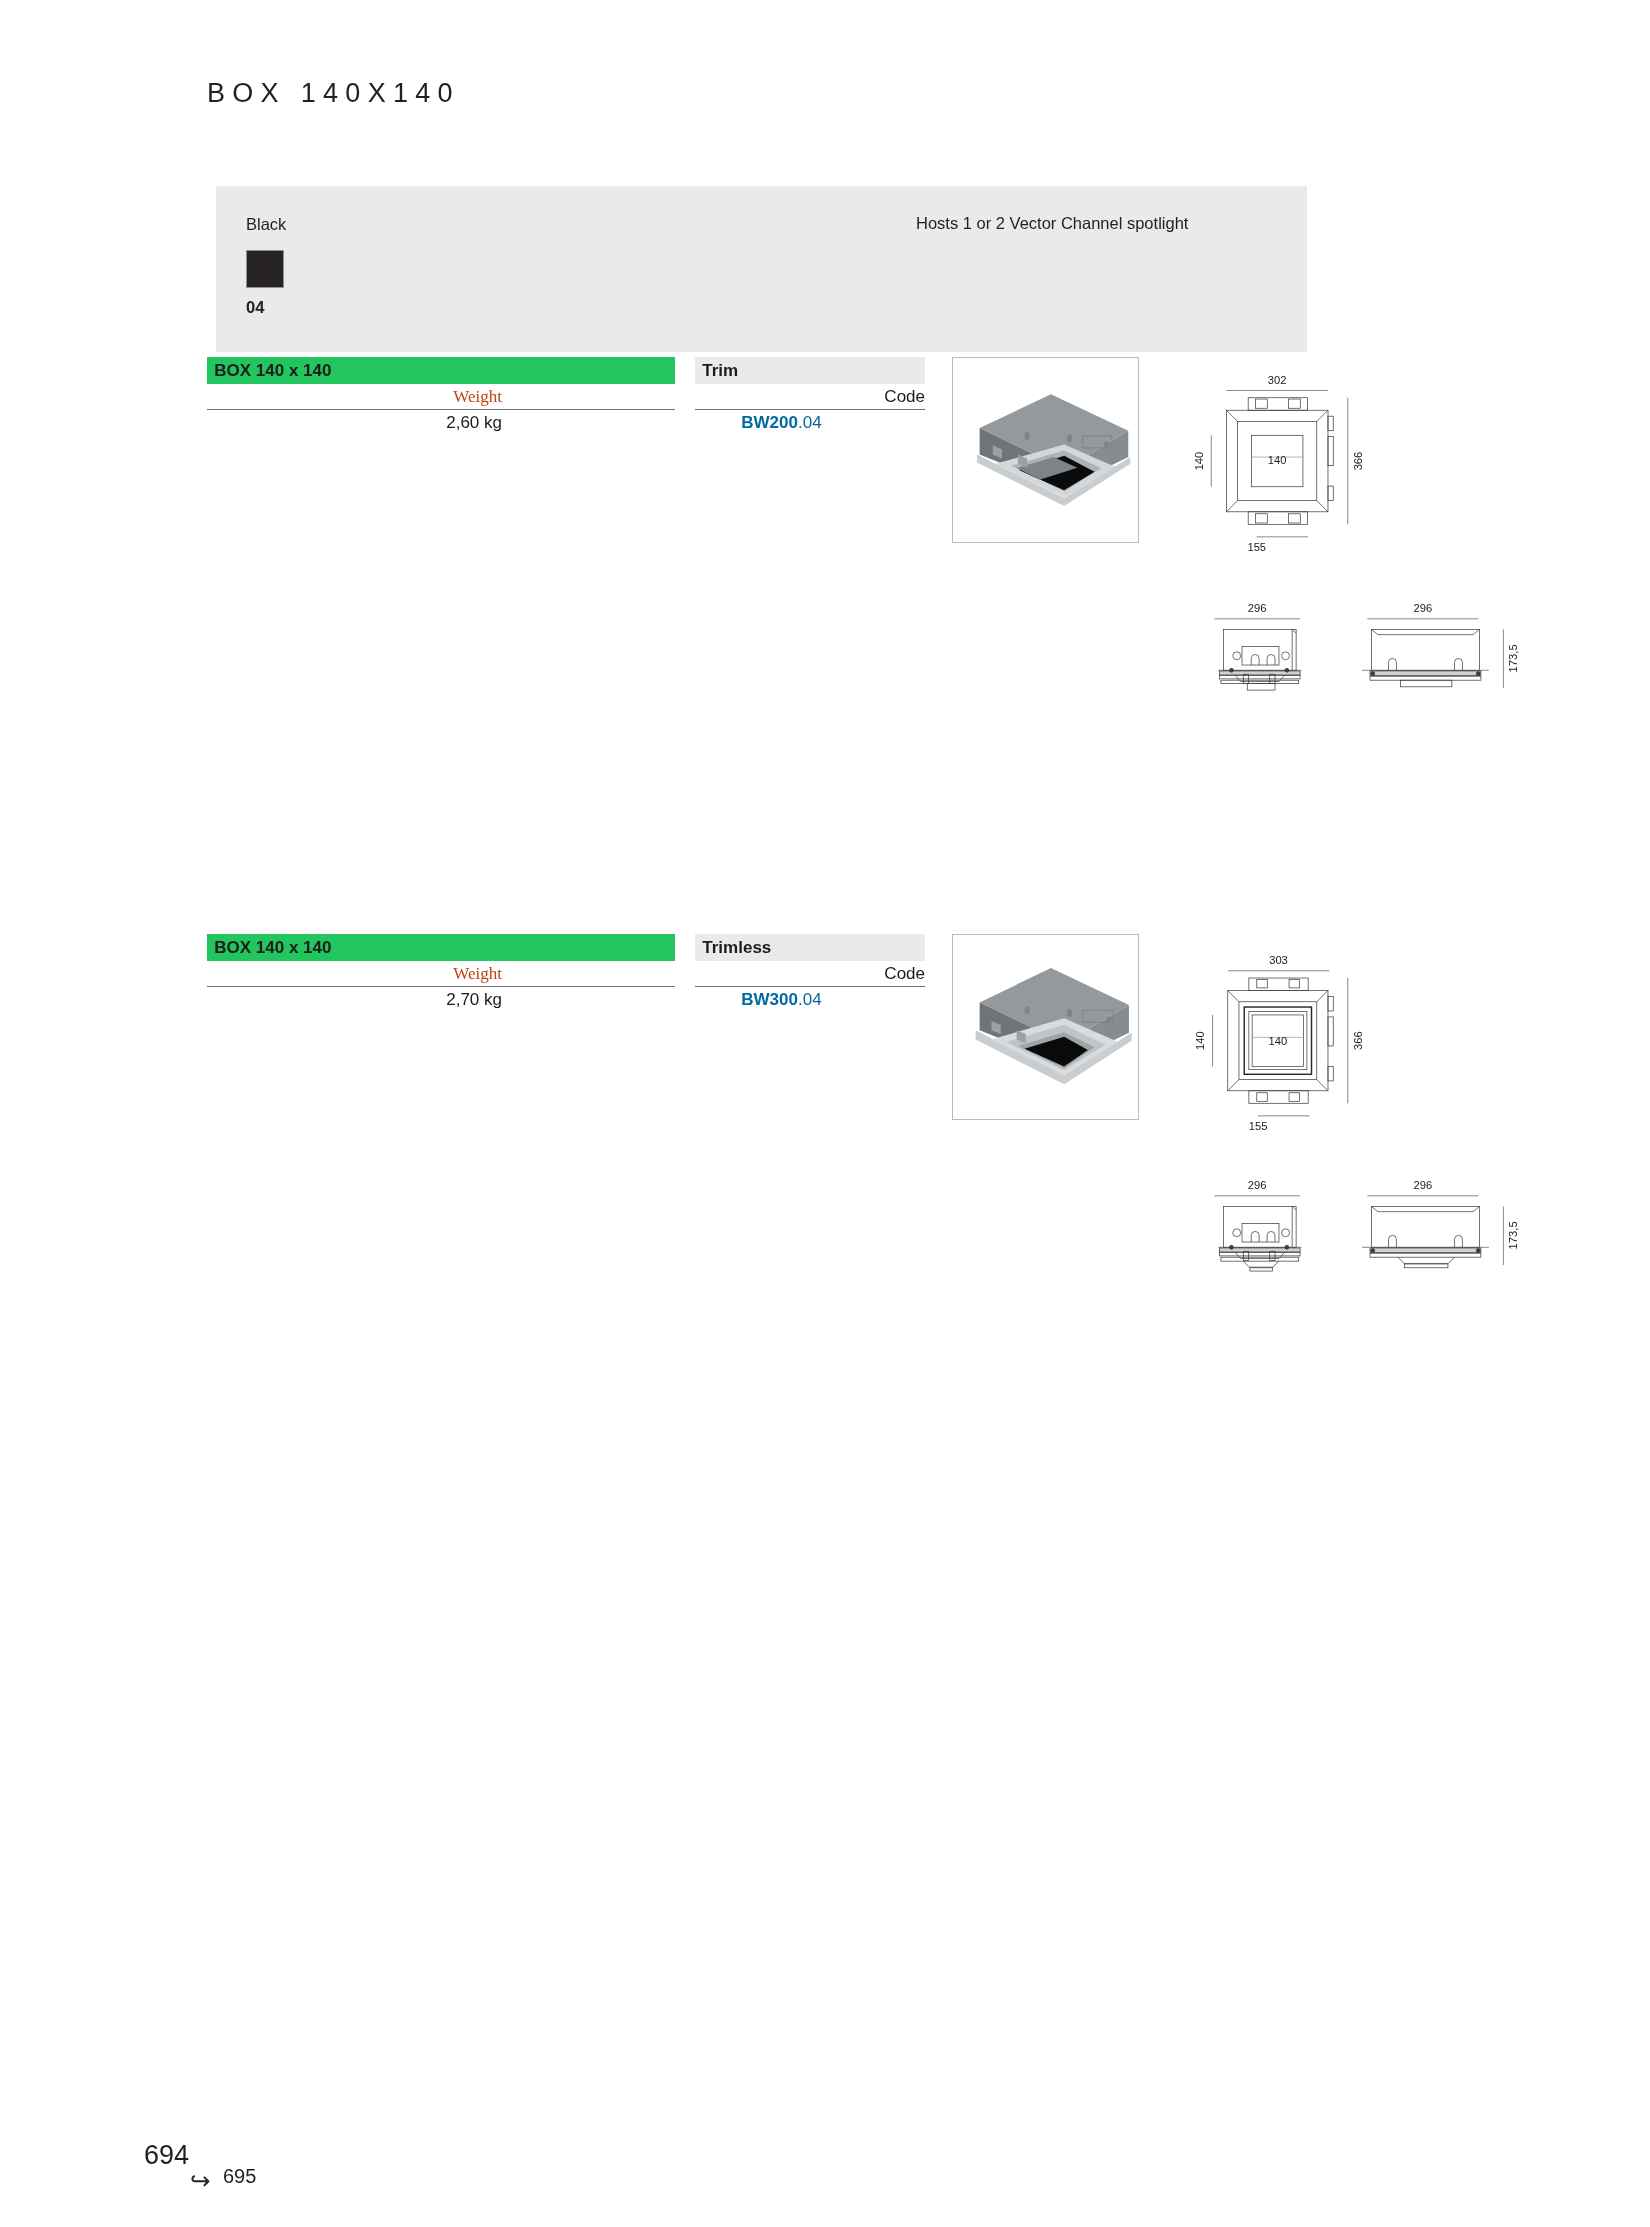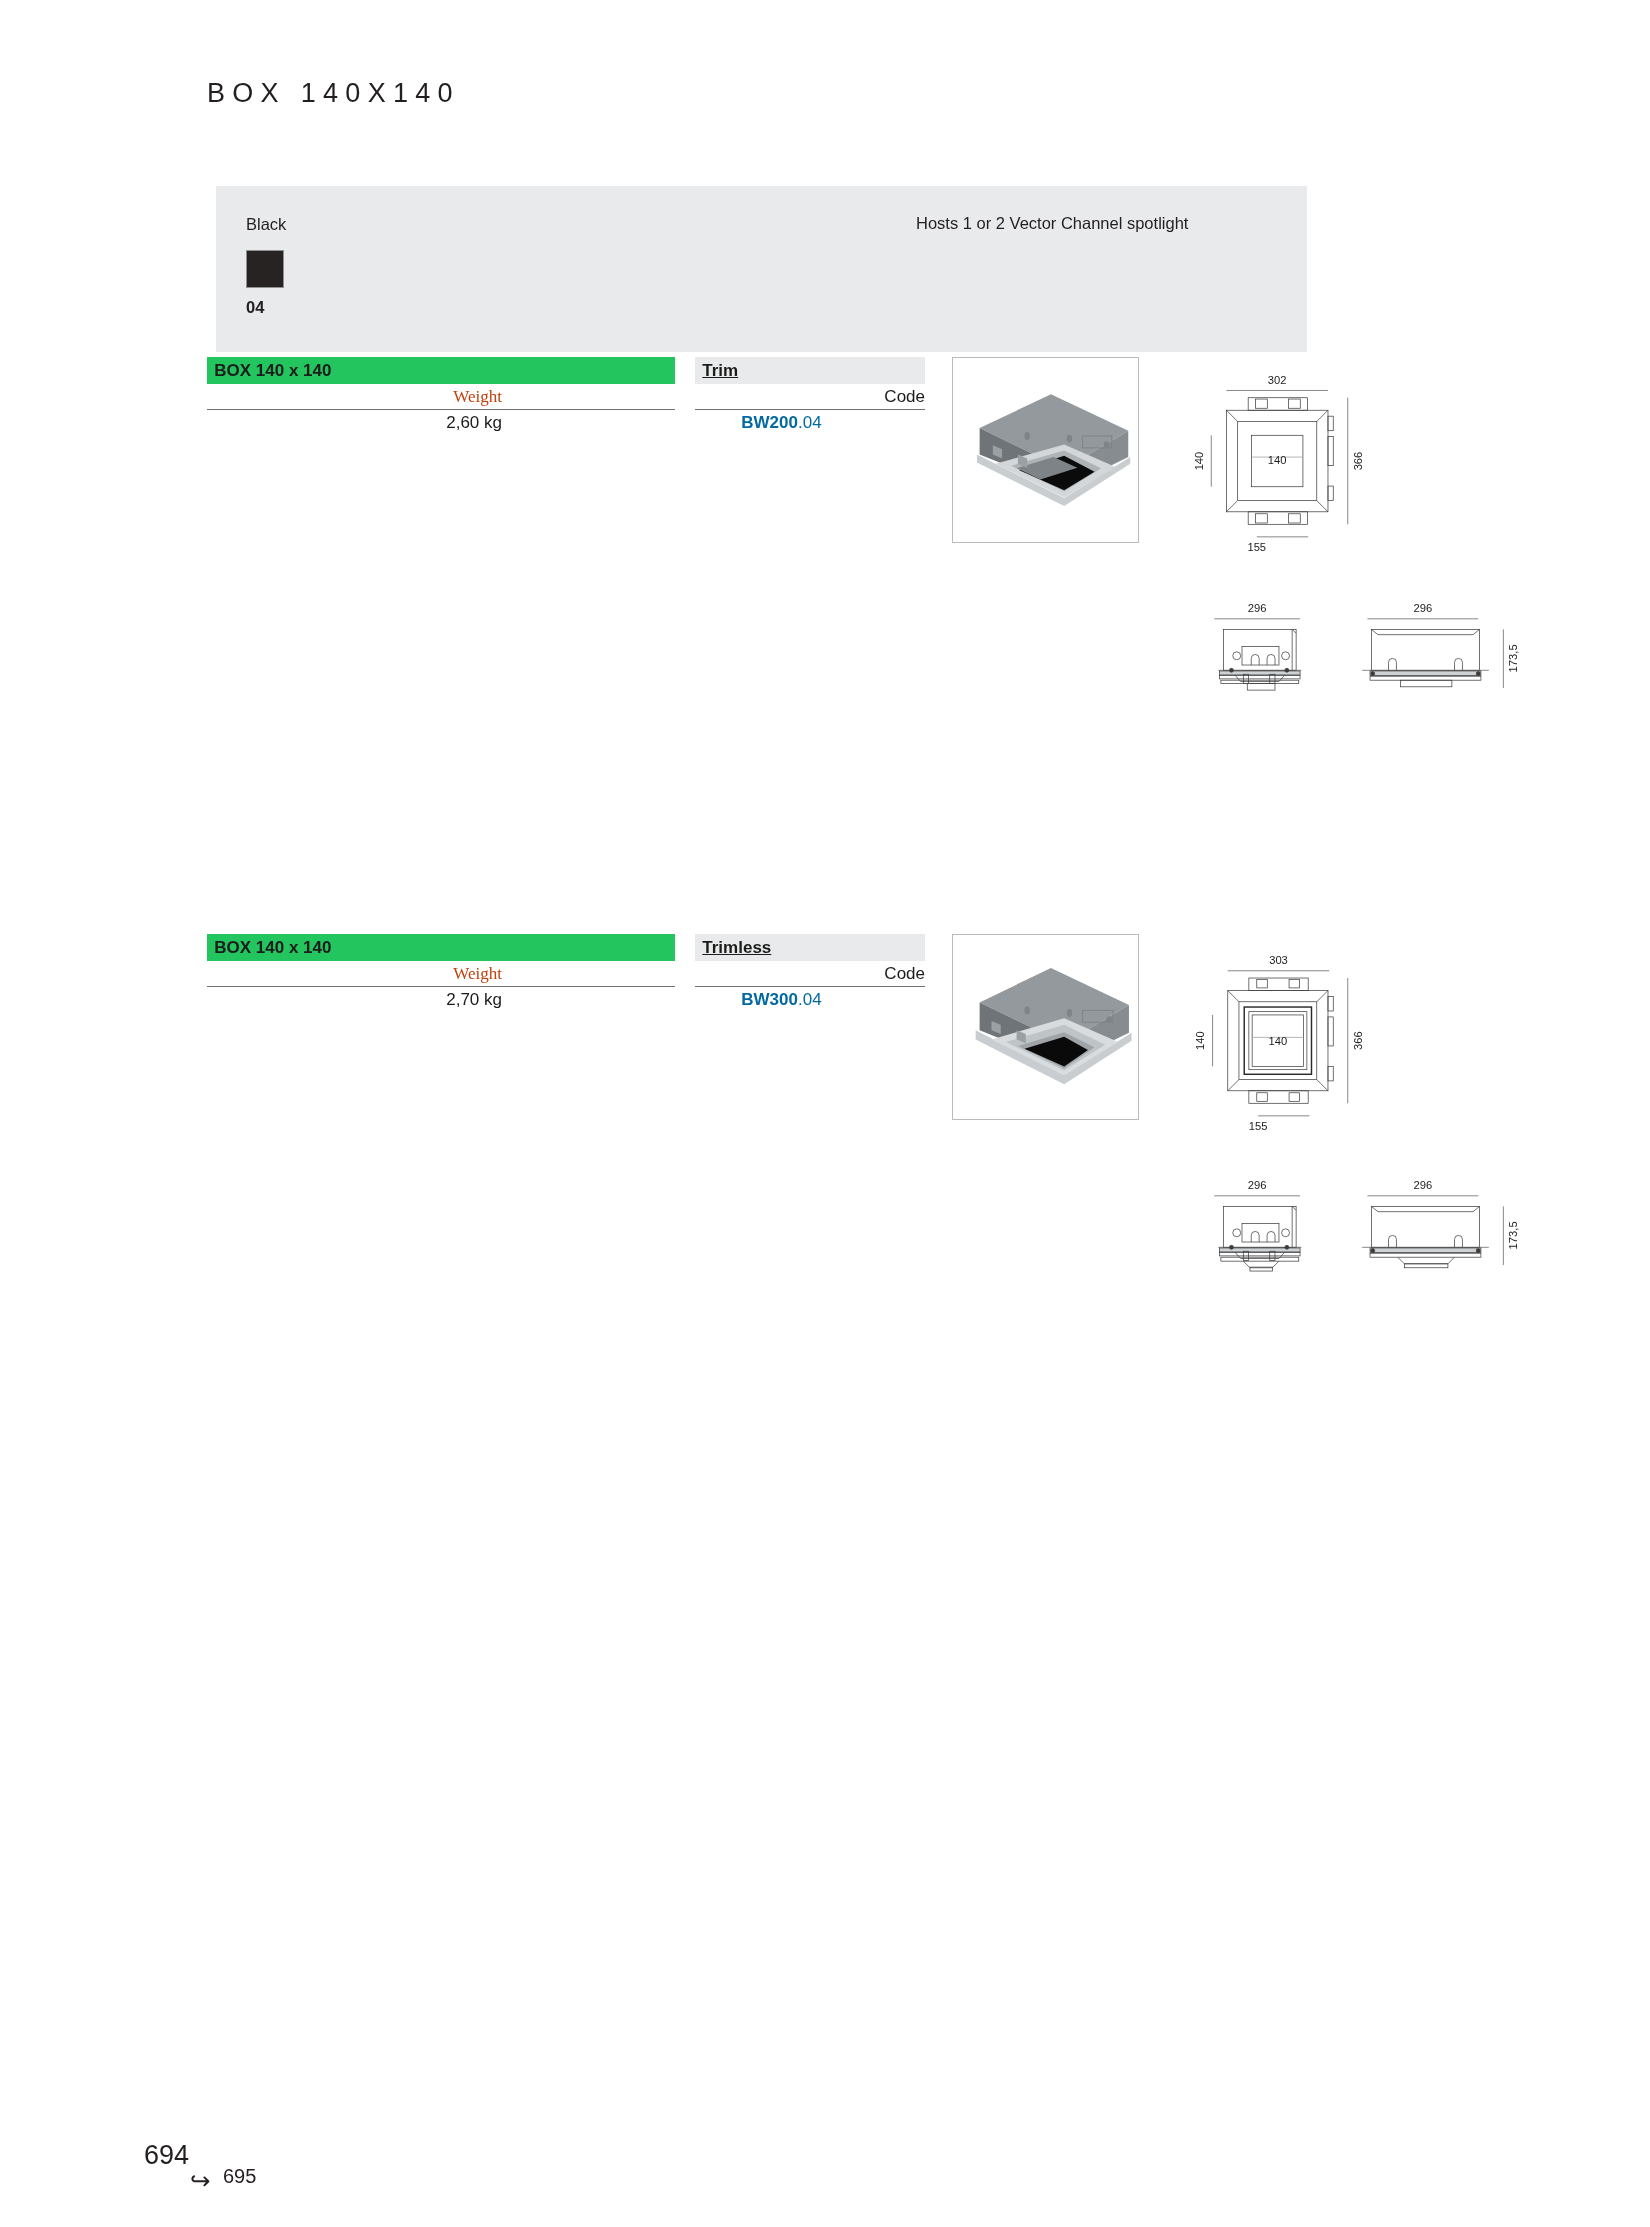--- a/index.html
+++ b/index.html
@@ -126,21 +126,20 @@
   }
   .code-header {
     background: #e9eaeb;
     height: 27px;
     line-height: 27px;
     padding-left: 7.3px;
     box-sizing: border-box;
     font-size: 17px;
     font-weight: 700;
     color: #1c1c1c;
-    text-decoration: underline;
   }
   .code-colhead {
     height: 26.4px;
     line-height: 26.4px;
     padding-left: 7.3px;
     box-sizing: border-box;
     font-size: 17px;
     color: #1c1c1c;
     border-bottom: 1.3px solid #6f7173;
     text-align: right;

